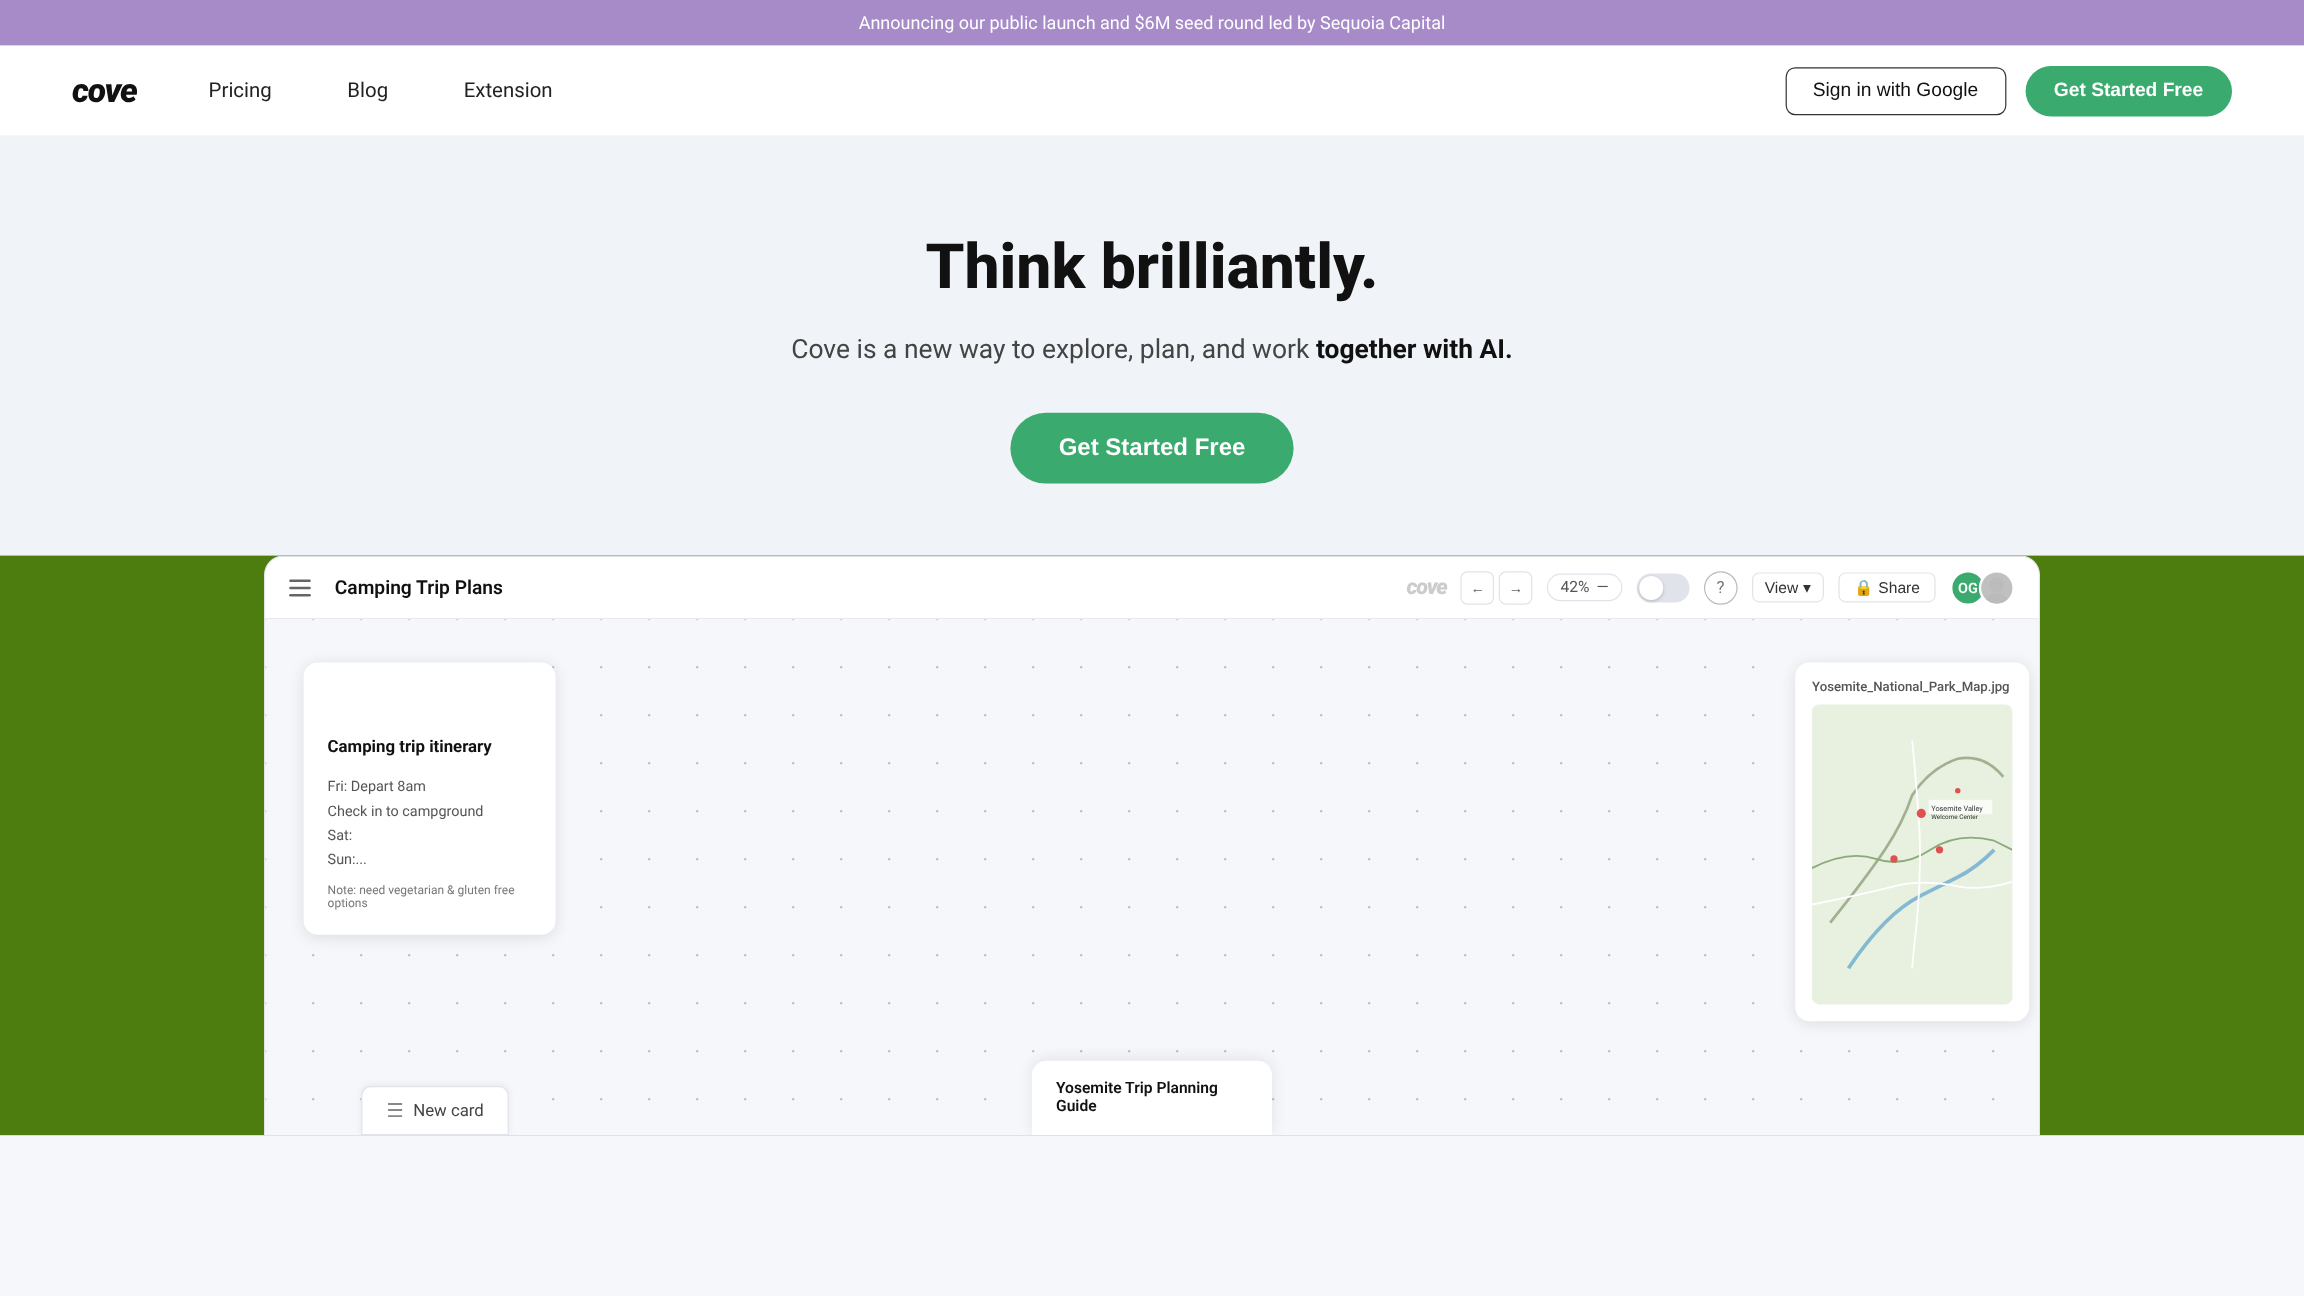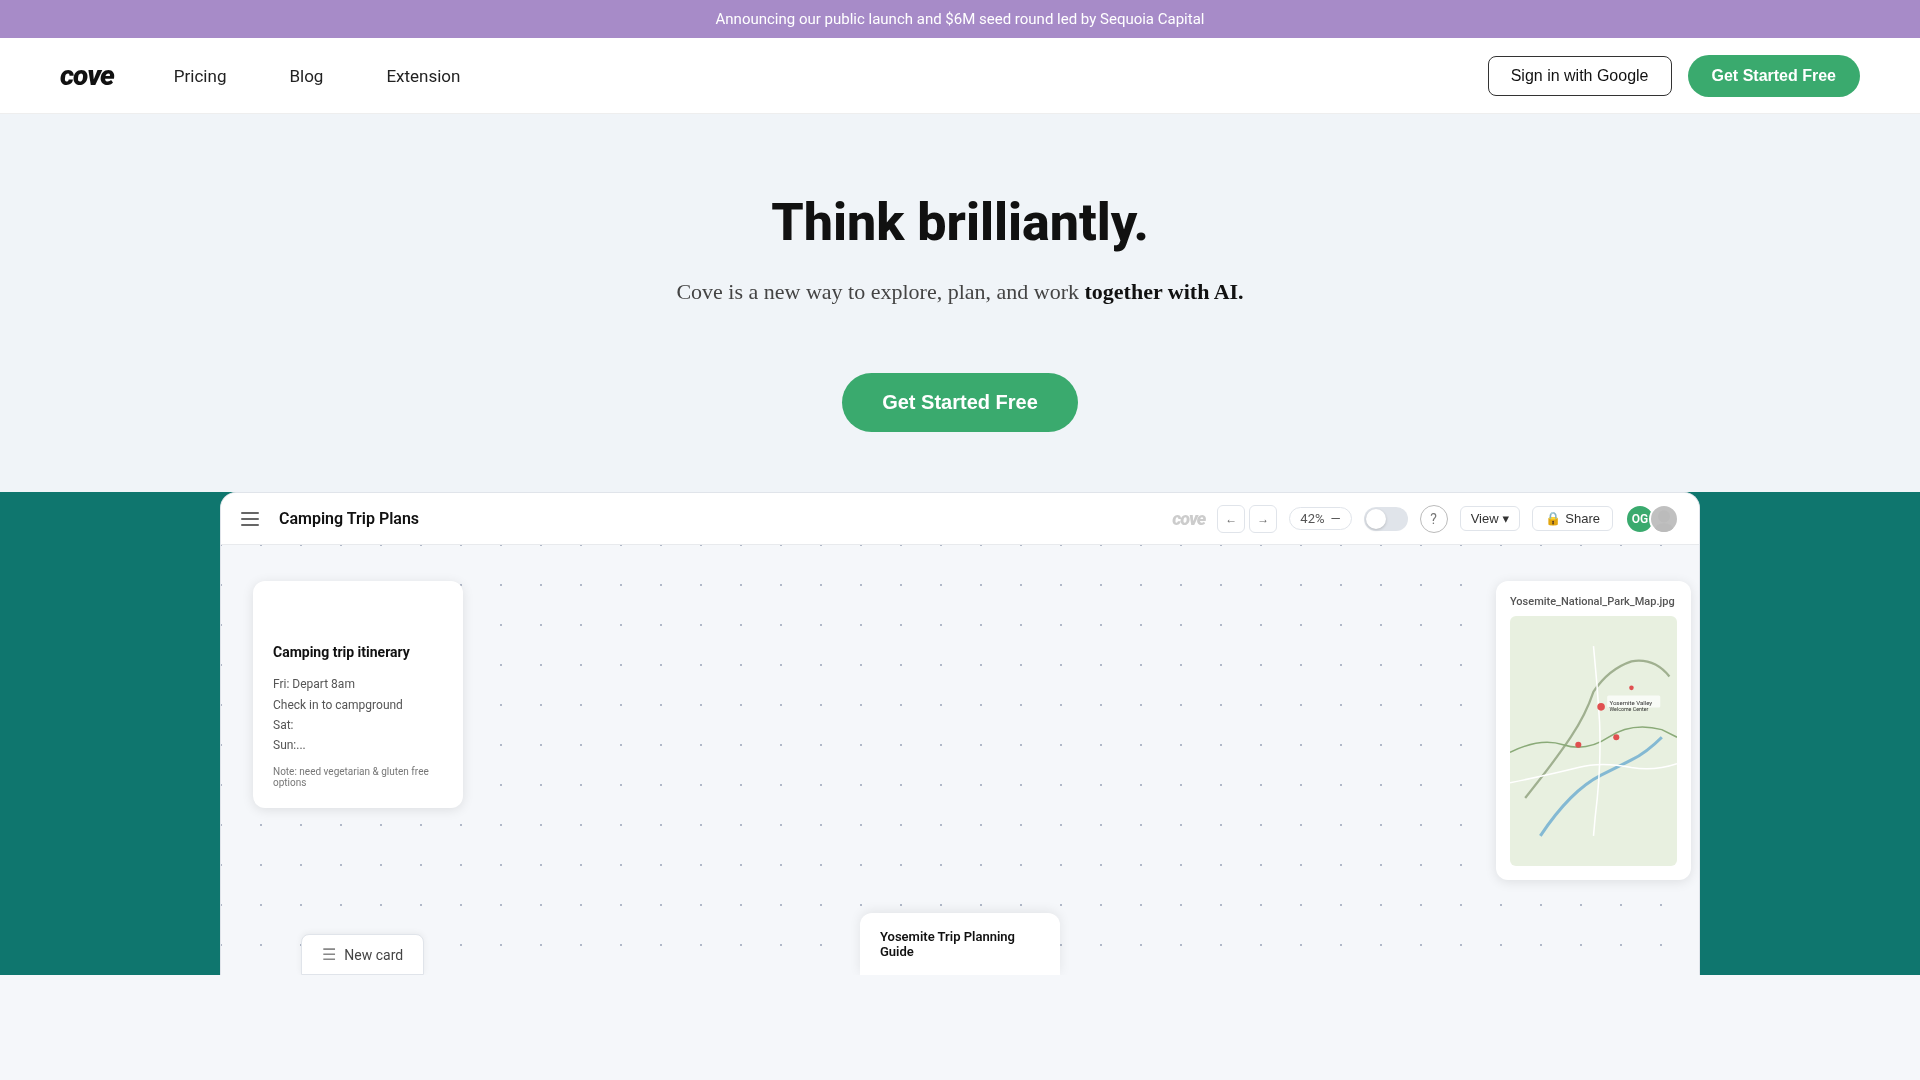--- a/index.html
+++ b/index.html
@@ -79,43 +79,42 @@
     .hero-title {
       font-size: 52px;
       font-weight: 800;
       color: #111;
       line-height: 1.1;
       margin-bottom: 28px;
     }
     .hero-subtitle {
       font-size: 22px;
       color: #444;
-      margin-bottom: 68px;
+      margin-bottom: 40px;
       font-weight: 400;
-      font-family: Liberation Serif, serif;
     }
     .hero-subtitle strong {
       font-weight: 700;
       color: #111;
     }
     .btn-hero {
       background: #3aaa6e;
       color: white;
       border: none;
       padding: 18px 40px;
       border-radius: 50px;
       font-size: 20px;
       font-weight: 600;
       cursor: pointer;
       display: inline-block;
     }
 
     
     .app-preview {
-      background: #0f766e;
+      background: #4d7c0f;
       padding: 0 220px 0;
       position: relative;
     }
     .app-window {
       background: #f8f9fb;
       border-radius: 16px 16px 0 0;
       border: 1px solid #e0e4ea;
       border-bottom: none;
       overflow: hidden;
       min-height: 480px;

